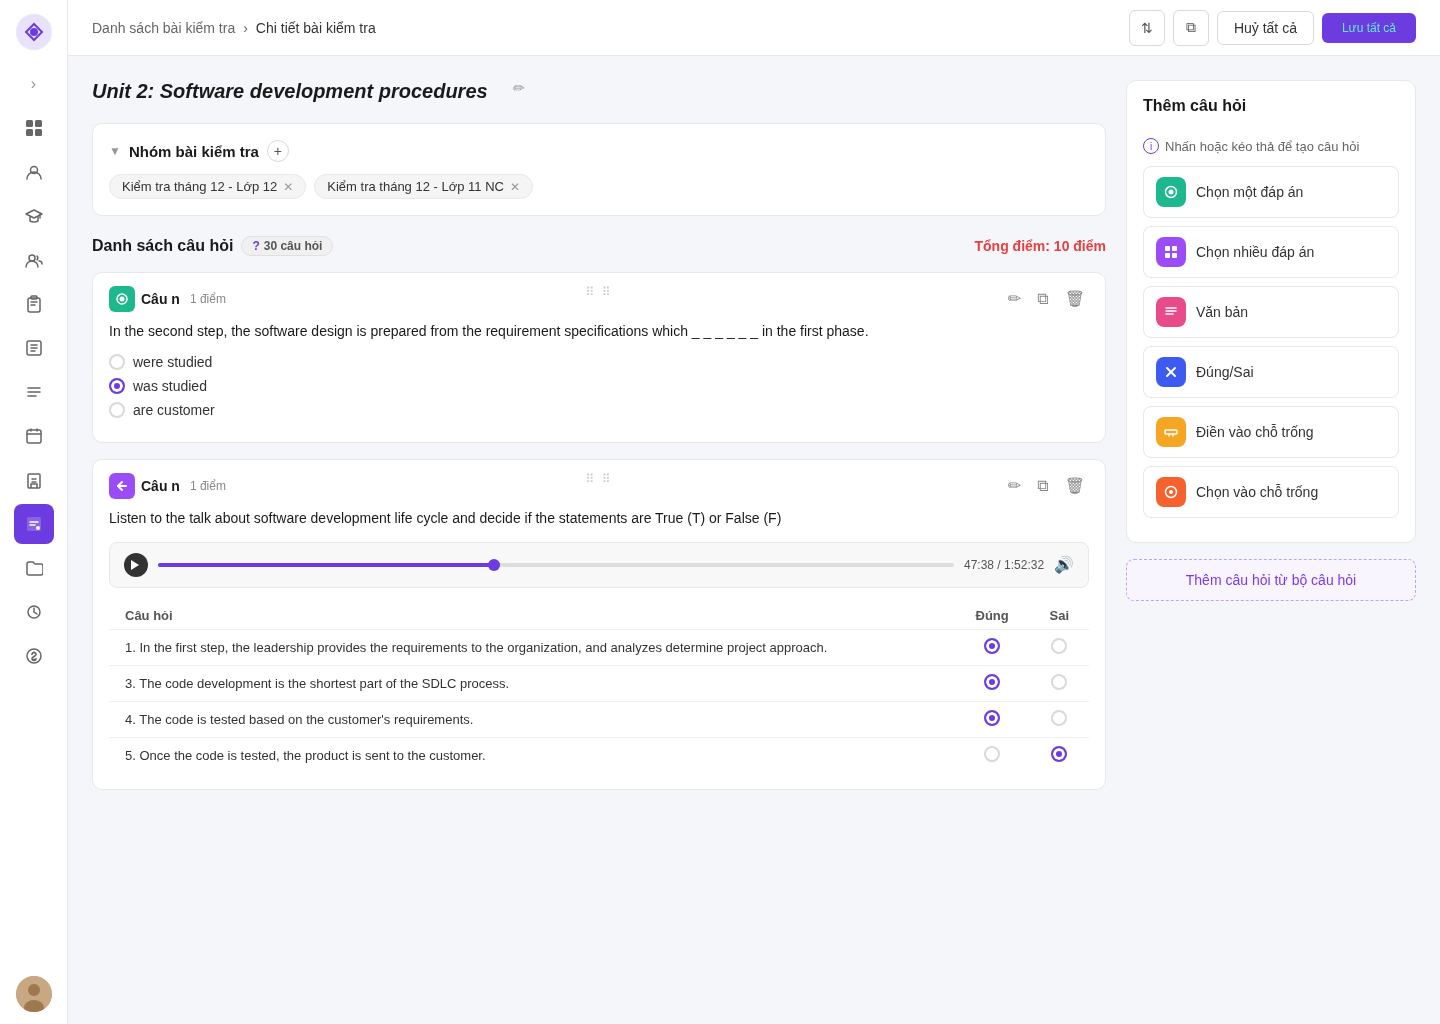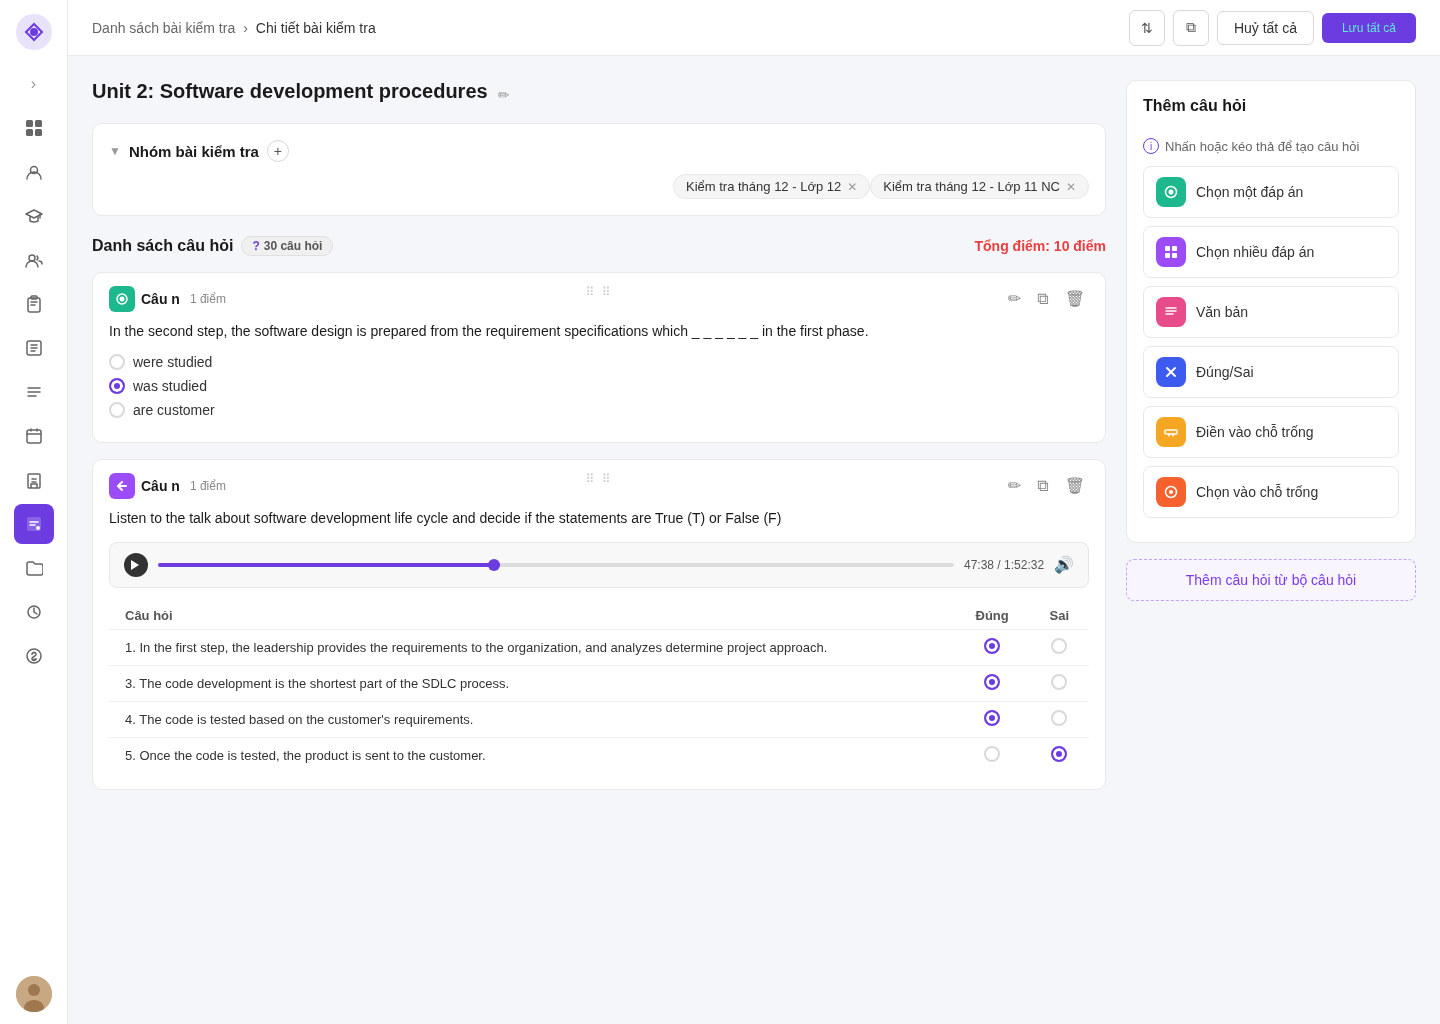--- a/index.html
+++ b/index.html
@@ -114,23 +114,24 @@
     .left-panel {
       flex: 1;
       overflow-y: auto;
       display: flex;
       flex-direction: column;
       gap: 16px;
     }
 
     .unit-header {
       display: flex;
-      align-items: flex-end;
-      gap: 10px;
+      align-items: flex-start;
+      gap: 24px;
       margin-bottom: 4px;
+      font-style: italic;
     }
     .unit-title {
       font-size: 20px;
       font-weight: 600;
       color: #1a1a1a;
     }
     .edit-icon {
       color: #999;
       cursor: pointer;
       font-size: 14px;
@@ -165,23 +166,22 @@
       color: #555;
     }
     .collapse-icon {
       color: #999;
       cursor: pointer;
       font-size: 12px;
     }
 
     .tags-row {
       display: flex;
-      gap: 0;
+      gap: 8px;
       flex-wrap: wrap;
-      justify-content: flex-end;
     }
     .tag {
       display: flex;
       align-items: center;
       gap: 6px;
       background: #f5f5f5;
       border: 1px solid #e8e8e8;
       border-radius: 20px;
       padding: 4px 12px;
       font-size: 13px;

